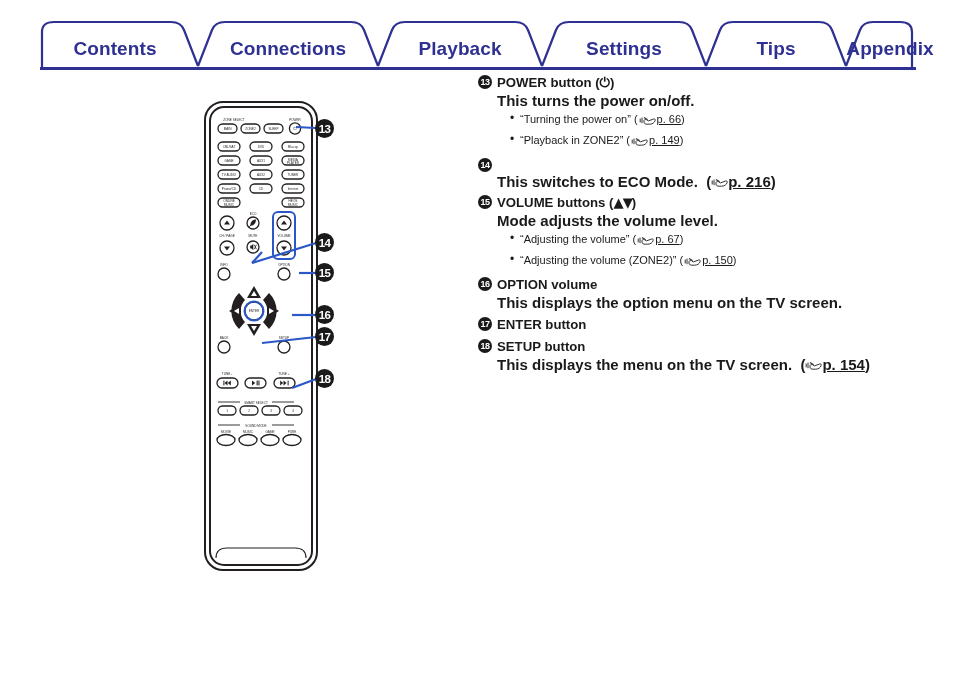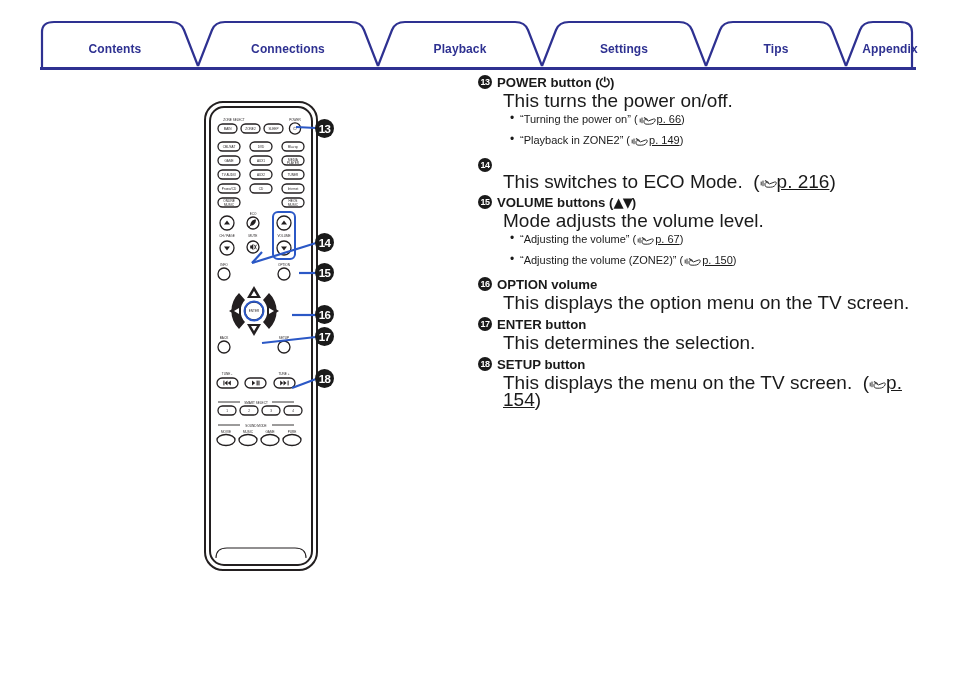--- a/index.html
+++ b/index.html
@@ -20,21 +20,21 @@
   #tabbar {
     position: absolute;
     left: 40px; top: 18px;
     width: 876px; height: 52px;
   }
   #tabbar svg { position: absolute; left: 0; top: 0; }
   .tab-label {
     position: absolute;
     top: 31px;
     transform: translate(-50%, -50%);
-    font-size: 12px;
+    font-size: 19px;
     font-weight: bold;
     color: #2e3191;
     white-space: nowrap;
     letter-spacing: 0.1px;
   }
 
   
   #textcol {
     position: absolute;
     left: 478px; top: 74px;
@@ -61,24 +61,24 @@
     color: #ffffff;
     font-size: 9px;
     font-weight: bold;
     font-family: "Liberation Sans", sans-serif;
     margin-right: 5px;
     margin-top: 1px;
     line-height: 1;
     letter-spacing: -0.5px;
   }
   .item-desc {
-    font-size: 19px;
+    font-size: 15px;
     line-height: 17px;
-    margin-left: 25px;
-    font-weight: normal;
+    margin-left: 19px;
+    font-weight: bold;
   }
   .bullets {
     list-style: none;
     margin: 1px 0 0 0;
     padding: 0 0 0 32px;
   }
   .bullets li {
     font-size: 11px;
     line-height: 19px;
     position: relative;
@@ -448,21 +448,20 @@
         <span>OPTION volume</span>
       </div>
       <div class="item-desc">This displays the option menu on the TV screen.</div>
     </div>
 
     <div class="item" style="margin-top:5px">
       <div class="item-head">
         <span class="num-badge">17</span>
         <span>ENTER button</span>
       </div>
-      <div class="item-desc">This determines the selection.</div>
     </div>
 
     <div class="item" style="margin-top:5px">
       <div class="item-head">
         <span class="num-badge">18</span>
         <span>SETUP button</span>
       </div>
       <div class="item-desc"><span>This displays the menu on the TV screen.</span>&nbsp; (<span class="hand"><svg width="17" height="10" viewBox="0 0 17 10">
               <g fill="none" stroke="#1a1a1a" stroke-width="0.9">
                 <path d="M1.2,3.6 L1.2,7.4"></path>

